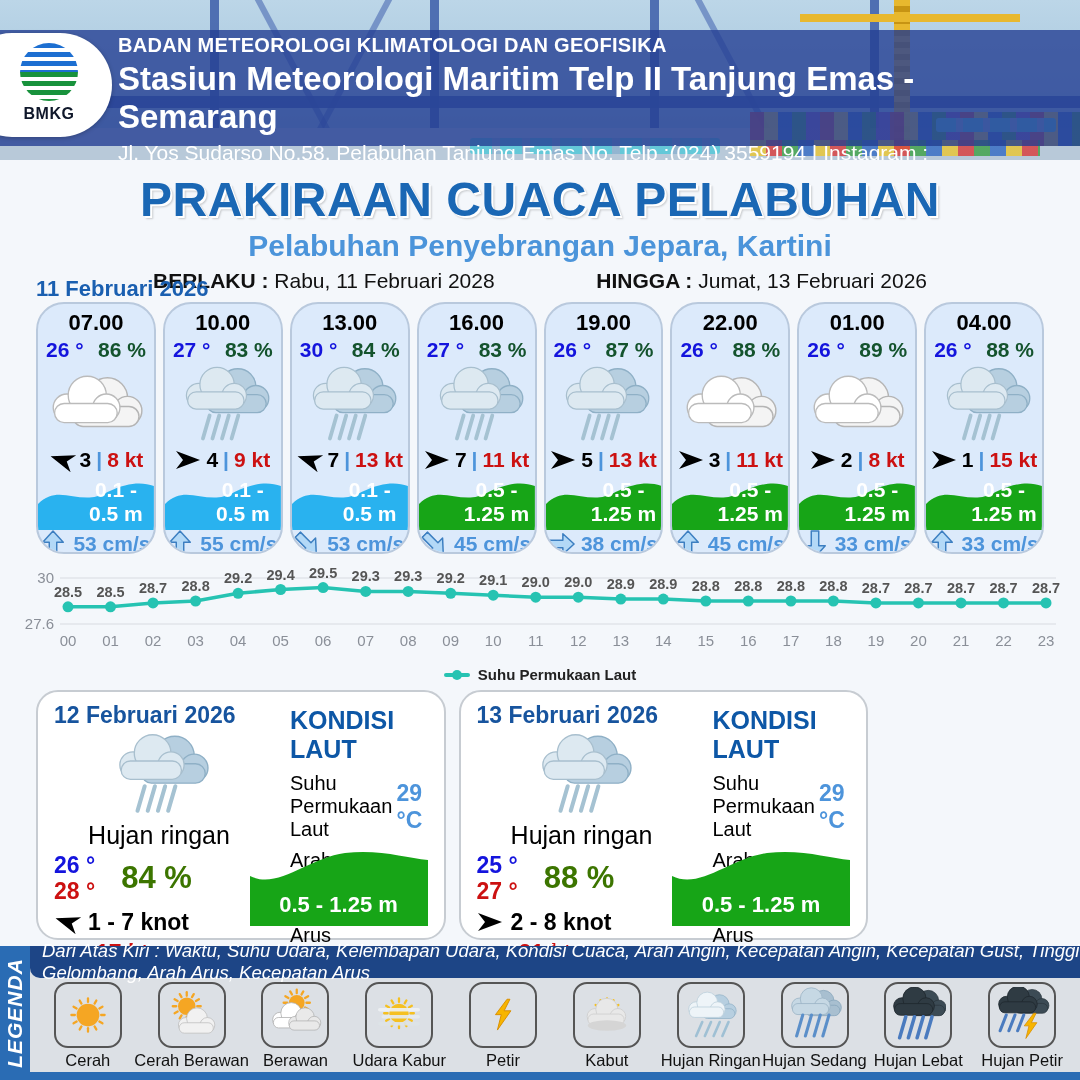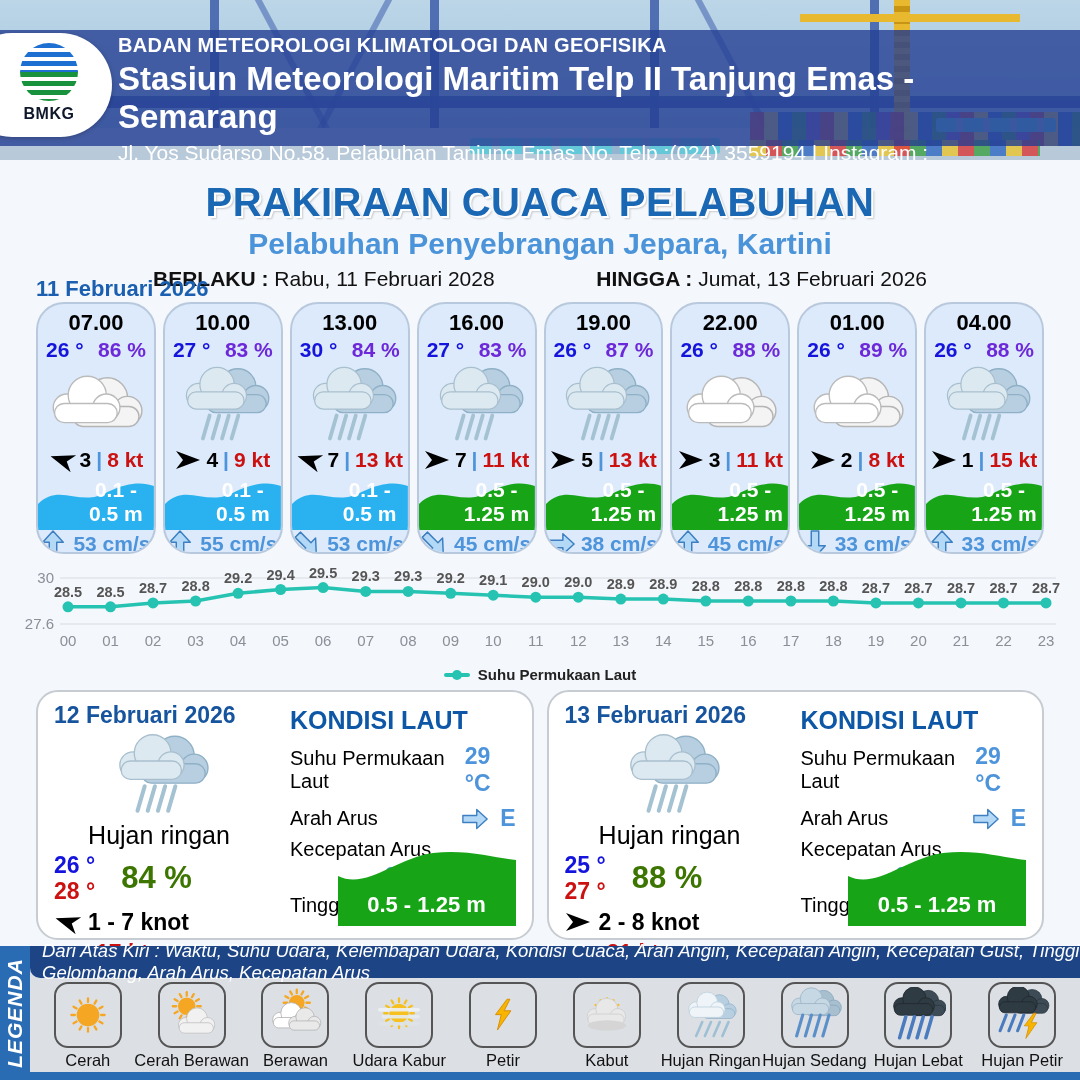--- a/index.html
+++ b/index.html
@@ -36,36 +36,36 @@
       overflow:hidden; border:2px solid #ffffff; background:#fff; }
   .logo-top { position:absolute; left:0; top:0; width:100%; height:50%;
       background:repeating-linear-gradient(180deg,#1d6fd1 0 5px,#ffffff 5px 9px); }
   .logo-bot { position:absolute; left:0; top:50%; width:100%; height:50%;
       background:repeating-linear-gradient(180deg,#18923c 0 5px,#ffffff 5px 9px); }
   .logo-label { position:absolute; left:52px; top:72px; width:74px; text-align:center;
       font-size:16px; font-weight:bold; color:#0f172a; letter-spacing:.5px; }
 
   
   .title-block { position:absolute; left:0; top:160px; width:1080px; height:112px; text-align:center; }
-  .main-title { margin-top:20px; font-size:40px; font-weight:900; color:#1a67b4; letter-spacing:.5px;
+  .main-title { margin-top:12px; font-size:48px; font-weight:900; color:#1a67b4; letter-spacing:.5px;
       text-shadow:2px 2px 0 #ffffff, 3px 3px 2px rgba(0,0,0,.18); }
   .sub-title { font-size:30px; font-weight:bold; color:#4b94da; margin-top:2px; }
   .valid-row { margin-top:6px; font-size:21px; color:#111; }
   .valid-row b { font-weight:bold; }
   .valid-gap { display:inline-block; width:90px; }
 
   
   .hourly-date { position:absolute; left:36px; top:276px; font-size:22px; font-weight:bold; color:#1a5fb0; }
   .cards-row { position:absolute; left:36px; top:302px; width:1008px; height:252px; display:flex; gap:7px; }
   .fcard { flex:1; background:#dceafb; border:2px solid #b9c9dd; border-radius:28px; overflow:hidden;
       display:flex; flex-direction:column; position:relative; }
   .fc-time { text-align:center; font-size:22px; font-weight:bold; color:#000; padding-top:6px; }
   .fc-th { display:flex; justify-content:space-between; padding:2px 8px 0 8px; font-size:21px; font-weight:bold; }
   .fc-temp { color:#1414dd; }
-  .fc-hum { color:#6d28d9;margin-left:14px; }
+  .fc-hum { color:#14532d;margin-left:14px; }
   .fc-icon { height:86px; display:flex; align-items:center; justify-content:center; }
   .fc-wind { display:flex; align-items:center; justify-content:center; gap:5px; font-size:21px; font-weight:bold; height:32px; }
   .fc-wind .sep { color:#4d94db; font-weight:bold; }
   .fc-speed { color:#cc1111; }
   .fc-wave { position:relative; height:56px; margin-top:2px; }
   .fc-wave svg { display:block; }
   .fc-wave-label { position:absolute; left:0; right:0; bottom:4px; text-align:center;
       color:#fff; font-size:21px; font-weight:bold;padding-left:40px; }
   .fc-current { display:flex; align-items:center; justify-content:center; gap:8px; height:40px;
       font-size:21px; font-weight:bold; color:#4d94db; }
@@ -76,21 +76,21 @@
   .dart-left { transform:rotate(198deg); }
 
   
   .chart-wrap { position:absolute; left:18px; top:560px; width:1044px; height:126px; }
   .chart-legend { display:flex; align-items:center; justify-content:center; gap:8px; margin-top:2px;
       font-size:15px; color:#222; font-weight:bold; }
   .cl-mark { display:inline-block; width:26px; height:4px; border-radius:2px; position:relative; }
   .cl-mark::after { content:""; position:absolute; left:8px; top:-3px; width:10px; height:10px; border-radius:50%; background:inherit; }
 
   
-  .daily-row { position:absolute; left:36px; top:690px; width:1008px; height:250px; display:flex; gap:13px; }
+  .daily-row { position:absolute; left:36px; top:690px; width:832px; height:250px; display:flex; gap:13px; }
   .dcard { flex:1; background:#ffffff; border:2px solid #c7ccd2; border-radius:22px; position:relative;
       padding:10px 16px; display:flex; }
   .dc-left { width:210px; position:relative; }
   .dc-date { font-size:23px; font-weight:bold; color:#17549e; }
   .dc-icon { height:92px; display:flex; justify-content:center; align-items:center; }
   .dc-cond { text-align:center; font-size:25px; color:#000; }
   .dc-temps { display:flex; align-items:center; margin-top:2px; }
   .dc-tcol { display:flex; flex-direction:column; font-size:23px; font-weight:bold; line-height:1.15; }
   .dc-tmin { color:#1414dd; } .dc-tmax { color:#cc1111; }
   .dc-hum { font-size:31px; font-weight:bold; color:#3c7500; margin-left:26px; }

